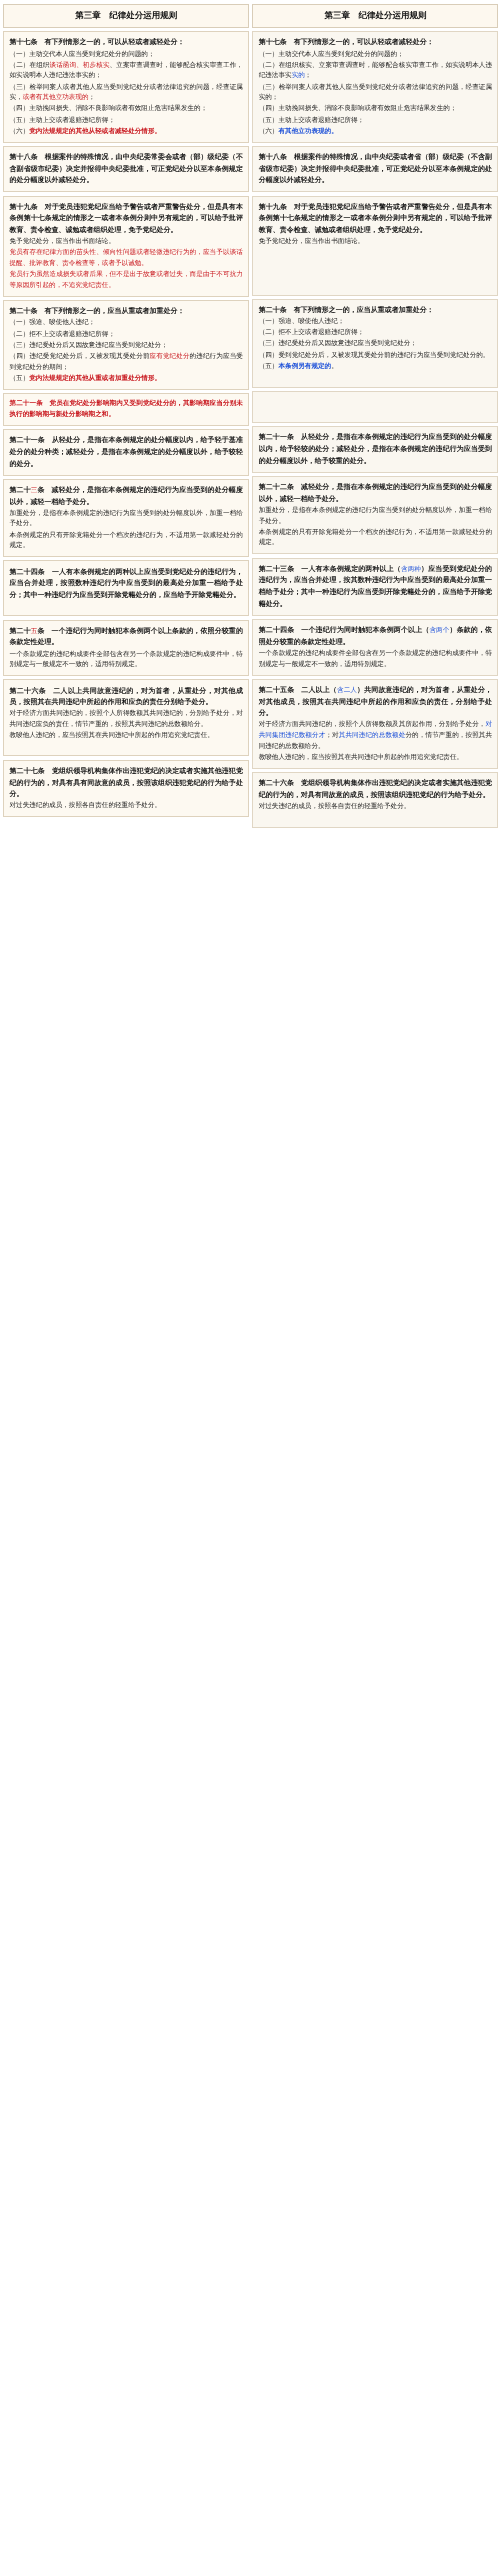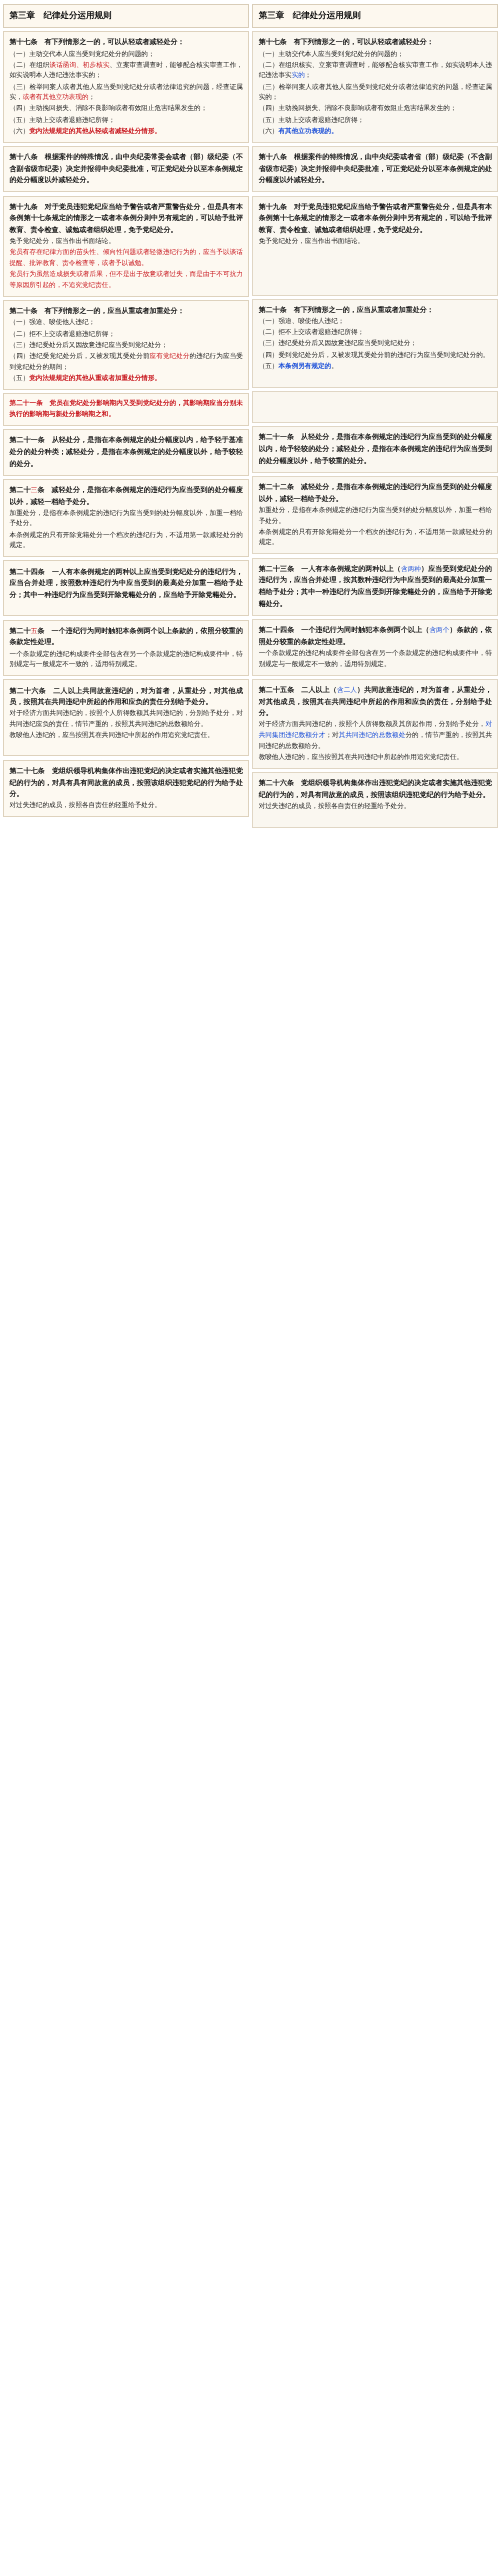--- a/index.html
+++ b/index.html
@@ -20,20 +20,21 @@
   }
   .col {
     width: 246px;
     flex: 0 0 246px;
   }
   .title-card {
     border: 0.5px solid #d9cdb8;
     background: #fdf8ef;
     padding: 4.2px 5.3px 5.3px 5.3px;
     margin-bottom: 3.2px;
+    text-align: center;
   }
   .title-card .t1 {
     font-size: 8.5px;
     font-weight: bold;
     color: #111;
     line-height: 1.45;
   }
   .art {
     border: 0.5px solid #ded2bd;
     background: #fdf9f1;

